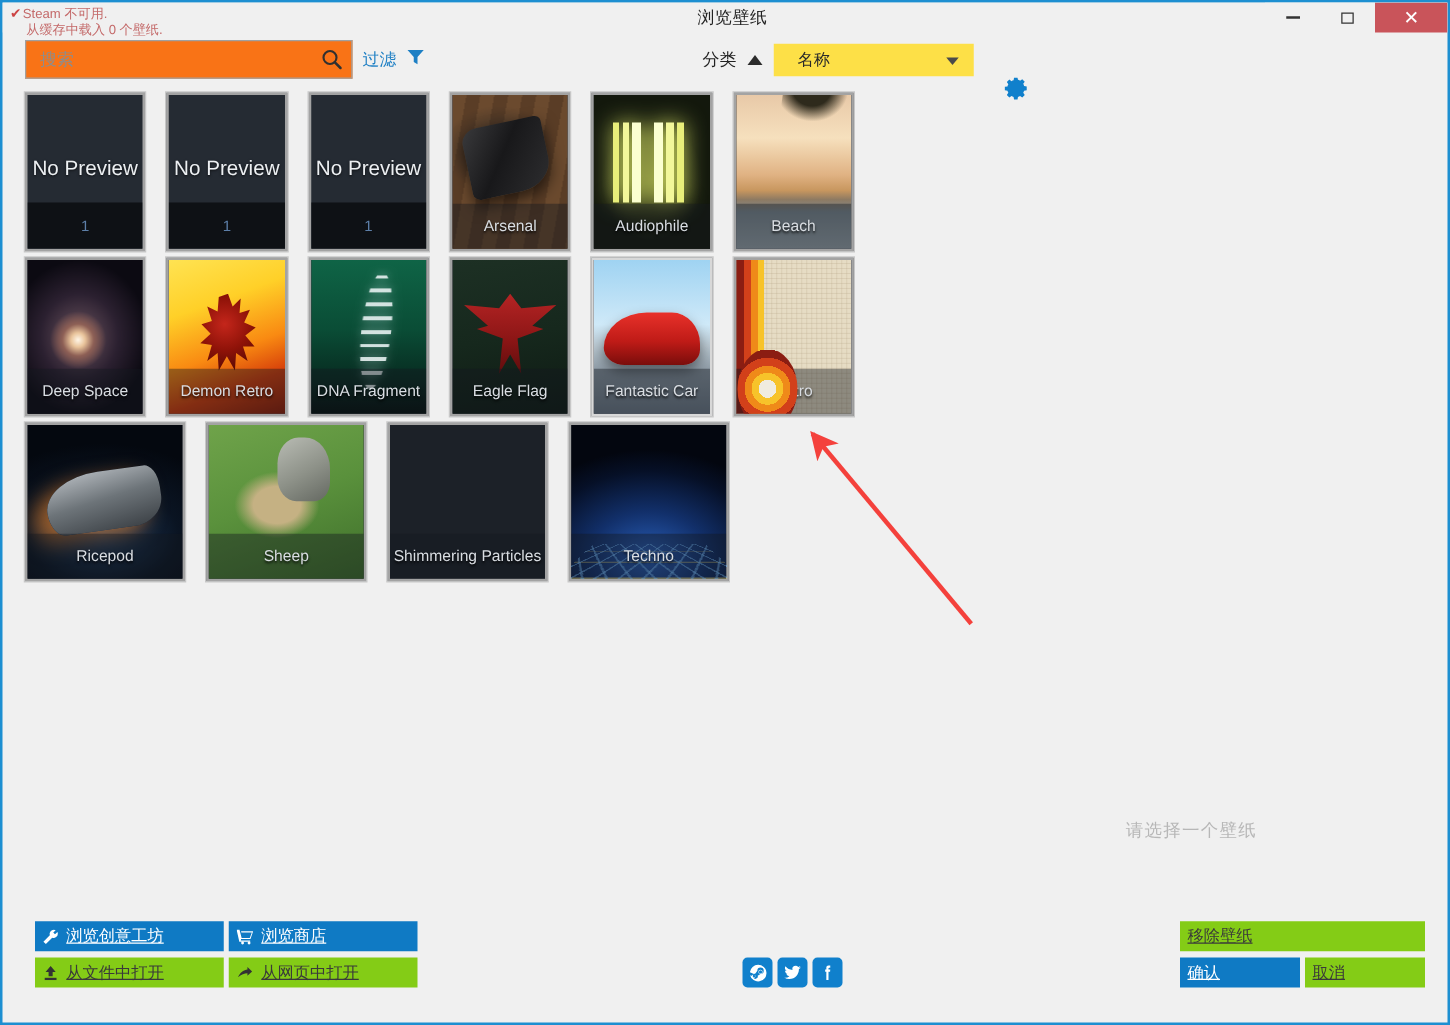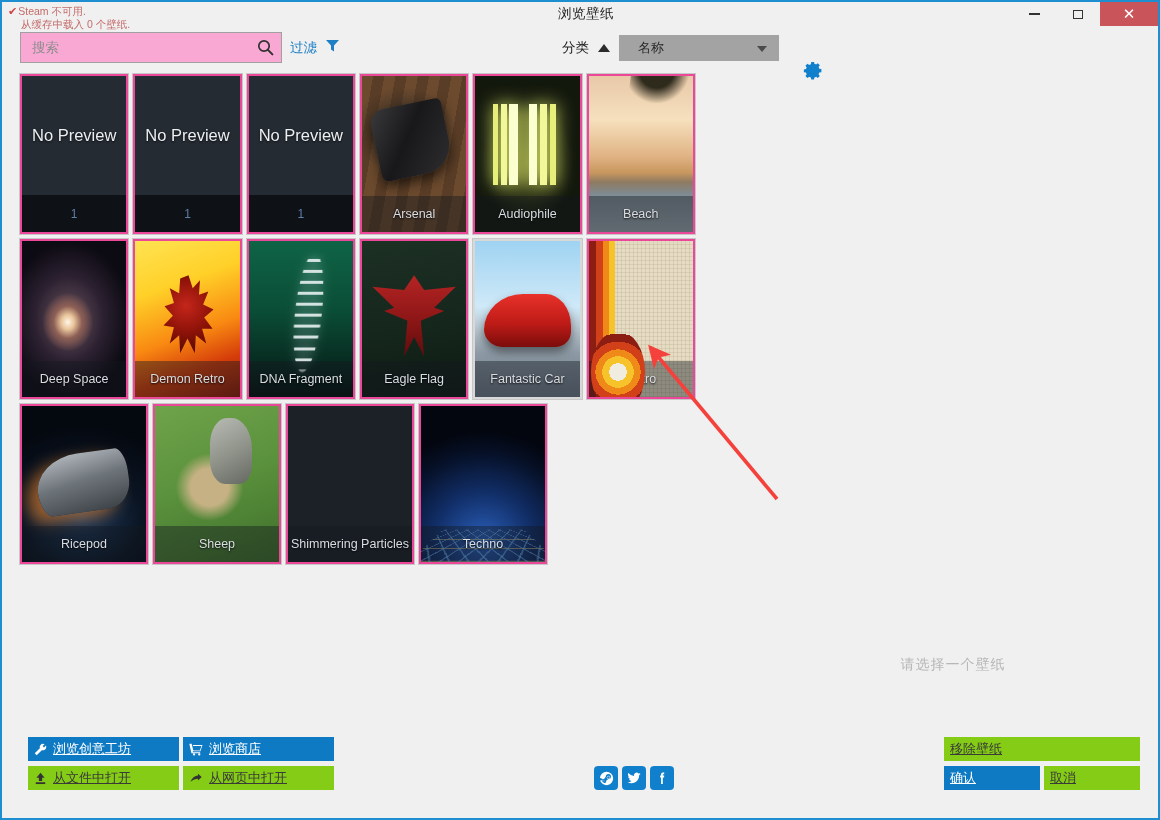--- a/index.html
+++ b/index.html
@@ -56,21 +56,21 @@
   .steam-status .chk { color: #cc4444; font-size: 11px; margin-right: 1px;}
 
   
   .toolbar {
     position: absolute; left: 0; top: 24px;
     width: 1156px; height: 42px;
   }
   .search-wrap {
     position: absolute; left: 18px; top: 6px;
     width: 262px; height: 31px;
-    background: #f9a8d4; border: 1px solid #a0a0a0;
+    background: #f97316; border: 1px solid #a0a0a0;
     display: flex; align-items: center;
   }
   .search-input {
     border: 0; outline: 0; background: transparent;
     width: 222px; height: 27px;
     margin-left: 9px;
     font-size: 13.5px; color: #333;
     font-family: "Liberation Sans", sans-serif;
   }
   .search-input::placeholder { color: #8d8d8d; }
@@ -88,21 +88,21 @@
   }
   .sort-label { font-size: 13.5px; color: #222; }
   .tri-up {
     width: 0; height: 0;
     border-left: 6.5px solid transparent;
     border-right: 6.5px solid transparent;
     border-bottom: 8px solid #2b2b2b;
   }
   .sort-select {
     width: 160px; height: 26px;
-    background: #a3a3a3; border: 0;
+    background: #fde047; border: 0;
     display: flex; align-items: center;
     position: relative; padding-left: 19px;
     font-size: 13px; color: #2a2a2a;
   }
   .sort-select .caret {
     position: absolute; right: 12px; top: 11px;
     width: 0; height: 0;
     border-left: 5.5px solid transparent;
     border-right: 5.5px solid transparent;
     border-top: 6.5px solid #4a4a4a;
@@ -113,23 +113,23 @@
   }
 
   
   .grid {
     position: absolute; left: 18px; top: 72px;
     width: 680px;
   }
   .row { display: flex; gap: 0; }
   .tile {
     position: relative;
-    width: 128px; height: 160px;
-    margin-right: 5px; margin-bottom: 5px;
-    border: 2px solid #ec4899;
+    width: 128px; height: 127px;
+    margin-right: 17px; margin-bottom: 5px;
+    border: 2px solid #a3a3a3;
     outline: 1px solid #c7c7c7;
     overflow: hidden;
     cursor: pointer;
     background: #1c2128;
   }
   .tile.selected { border-color: #d8d8d8; }
   .tile-art { position: absolute; inset: 0; }
   .tile-cap {
     position: absolute; left: 0; right: 0; bottom: 0;
     height: 36px;

